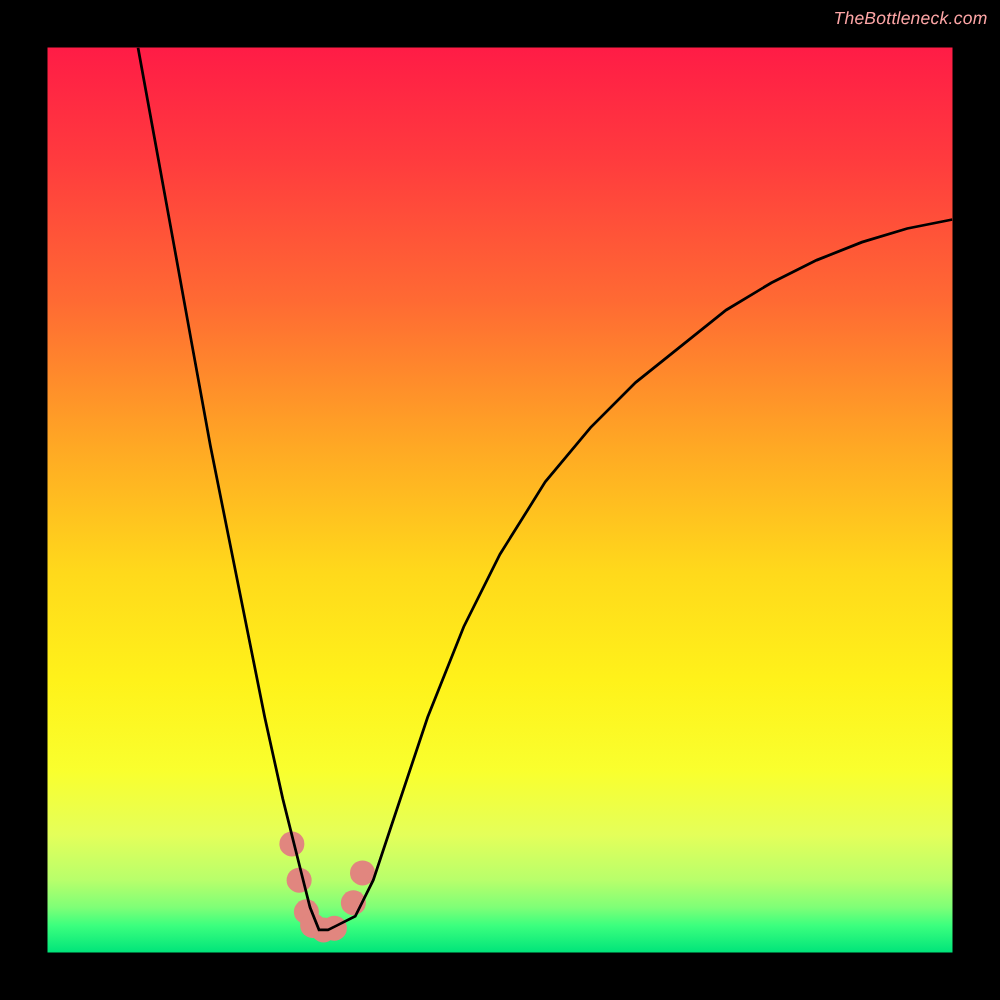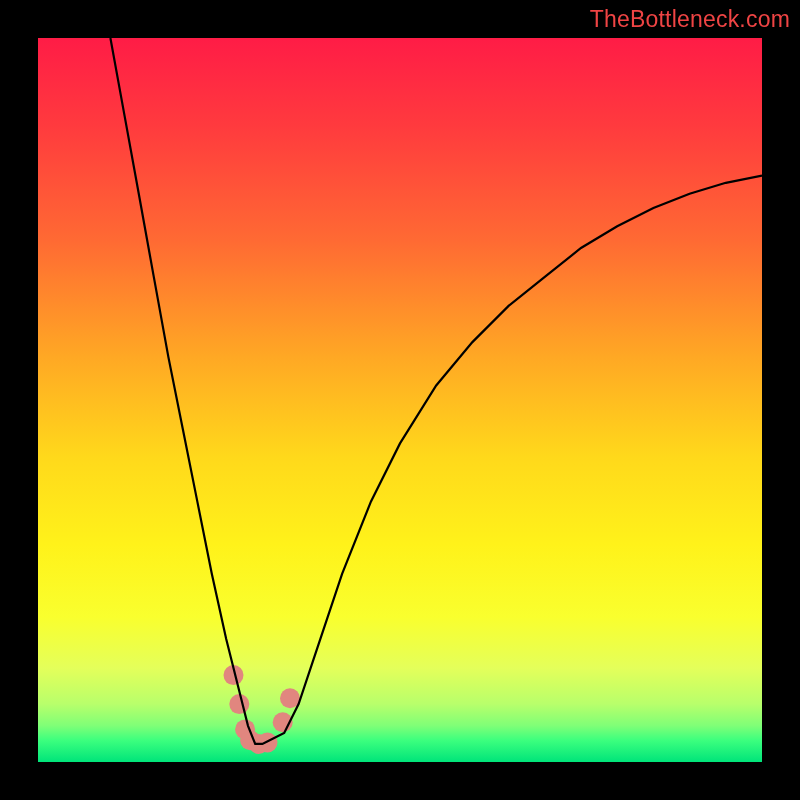--- a/index.html
+++ b/index.html
@@ -44,23 +44,24 @@
     stroke: #000;
     stroke-width: 2.2;
   }
   .marker {
     fill: #e1867f;
   }
   .watermark {
     position: absolute;
     top: 6px;
     right: 10px;
-    color: #ef4444;
-    font-size: 23px;
+    color: #fca5a5;
+    font-size: 14px;
     letter-spacing: 0.2px;
+    font-style: italic;
   }
 </style>
 </head>
 <body>
 
 <div class="frame">
   <svg class="plot-svg" viewBox="0 0 724 724">
     <g>
         <circle cx="195.5" cy="637.1" r="10" class="marker"></circle>
         <circle cx="201.3" cy="666.1" r="10" class="marker"></circle>

